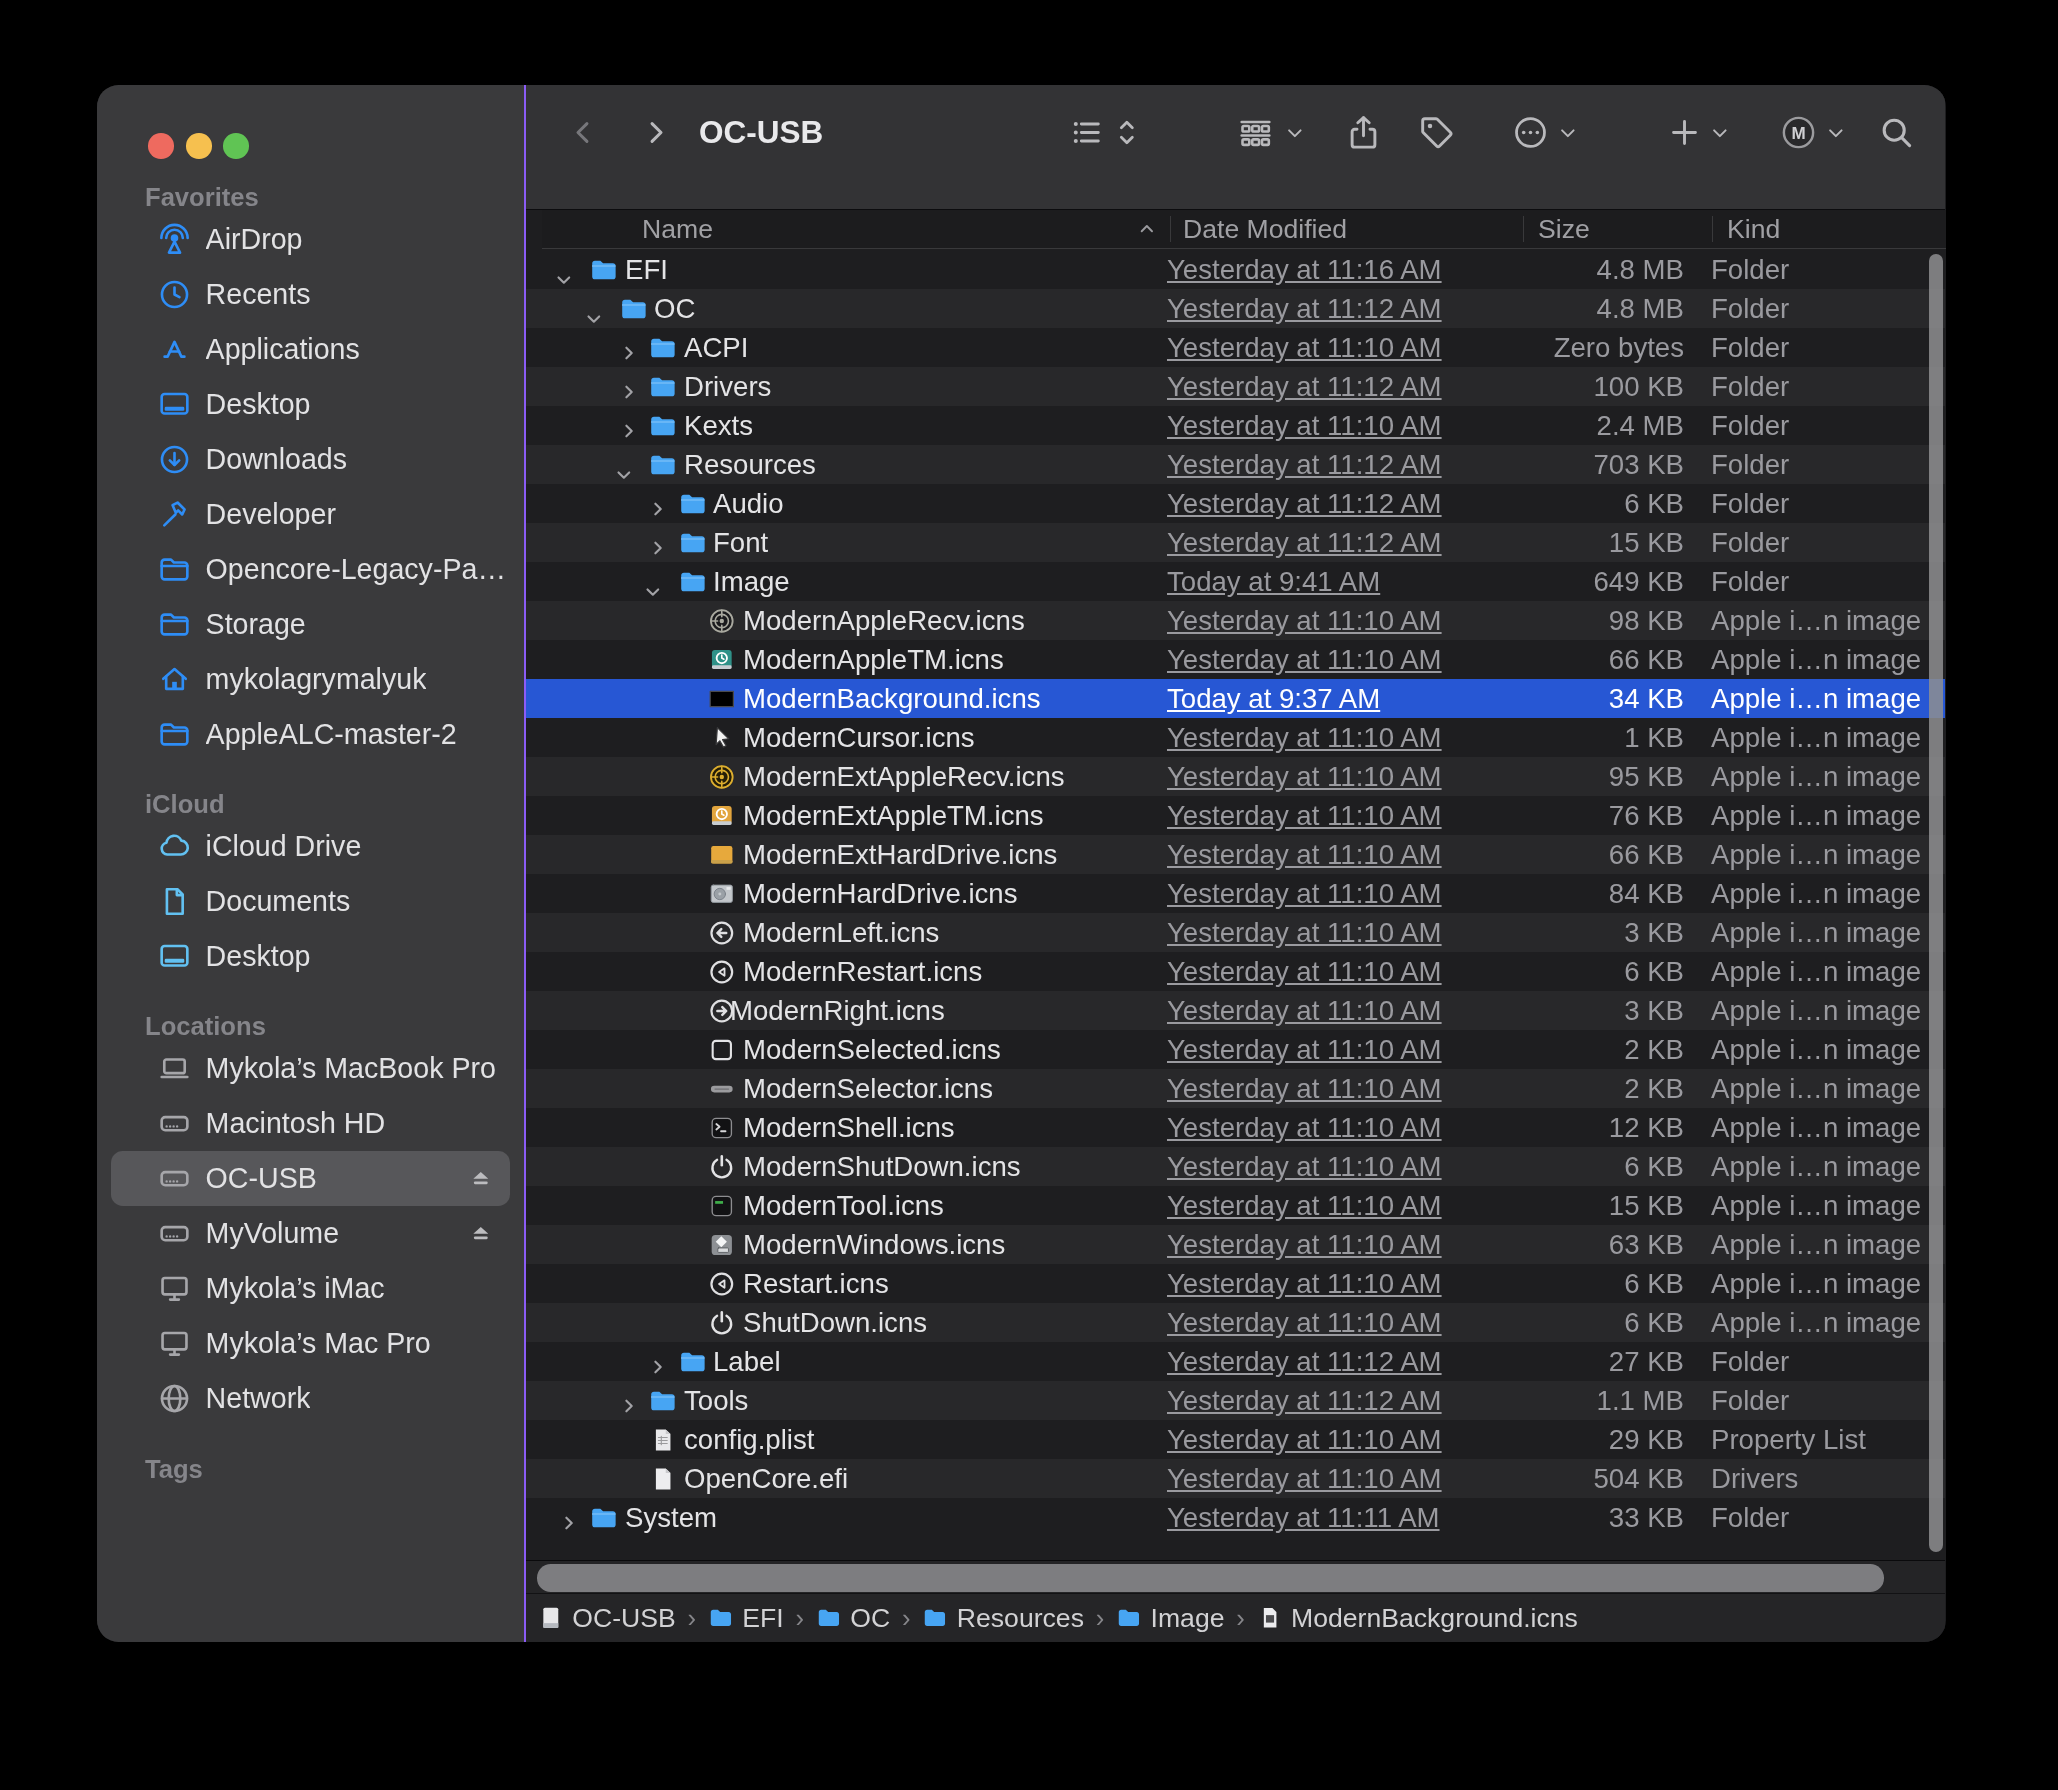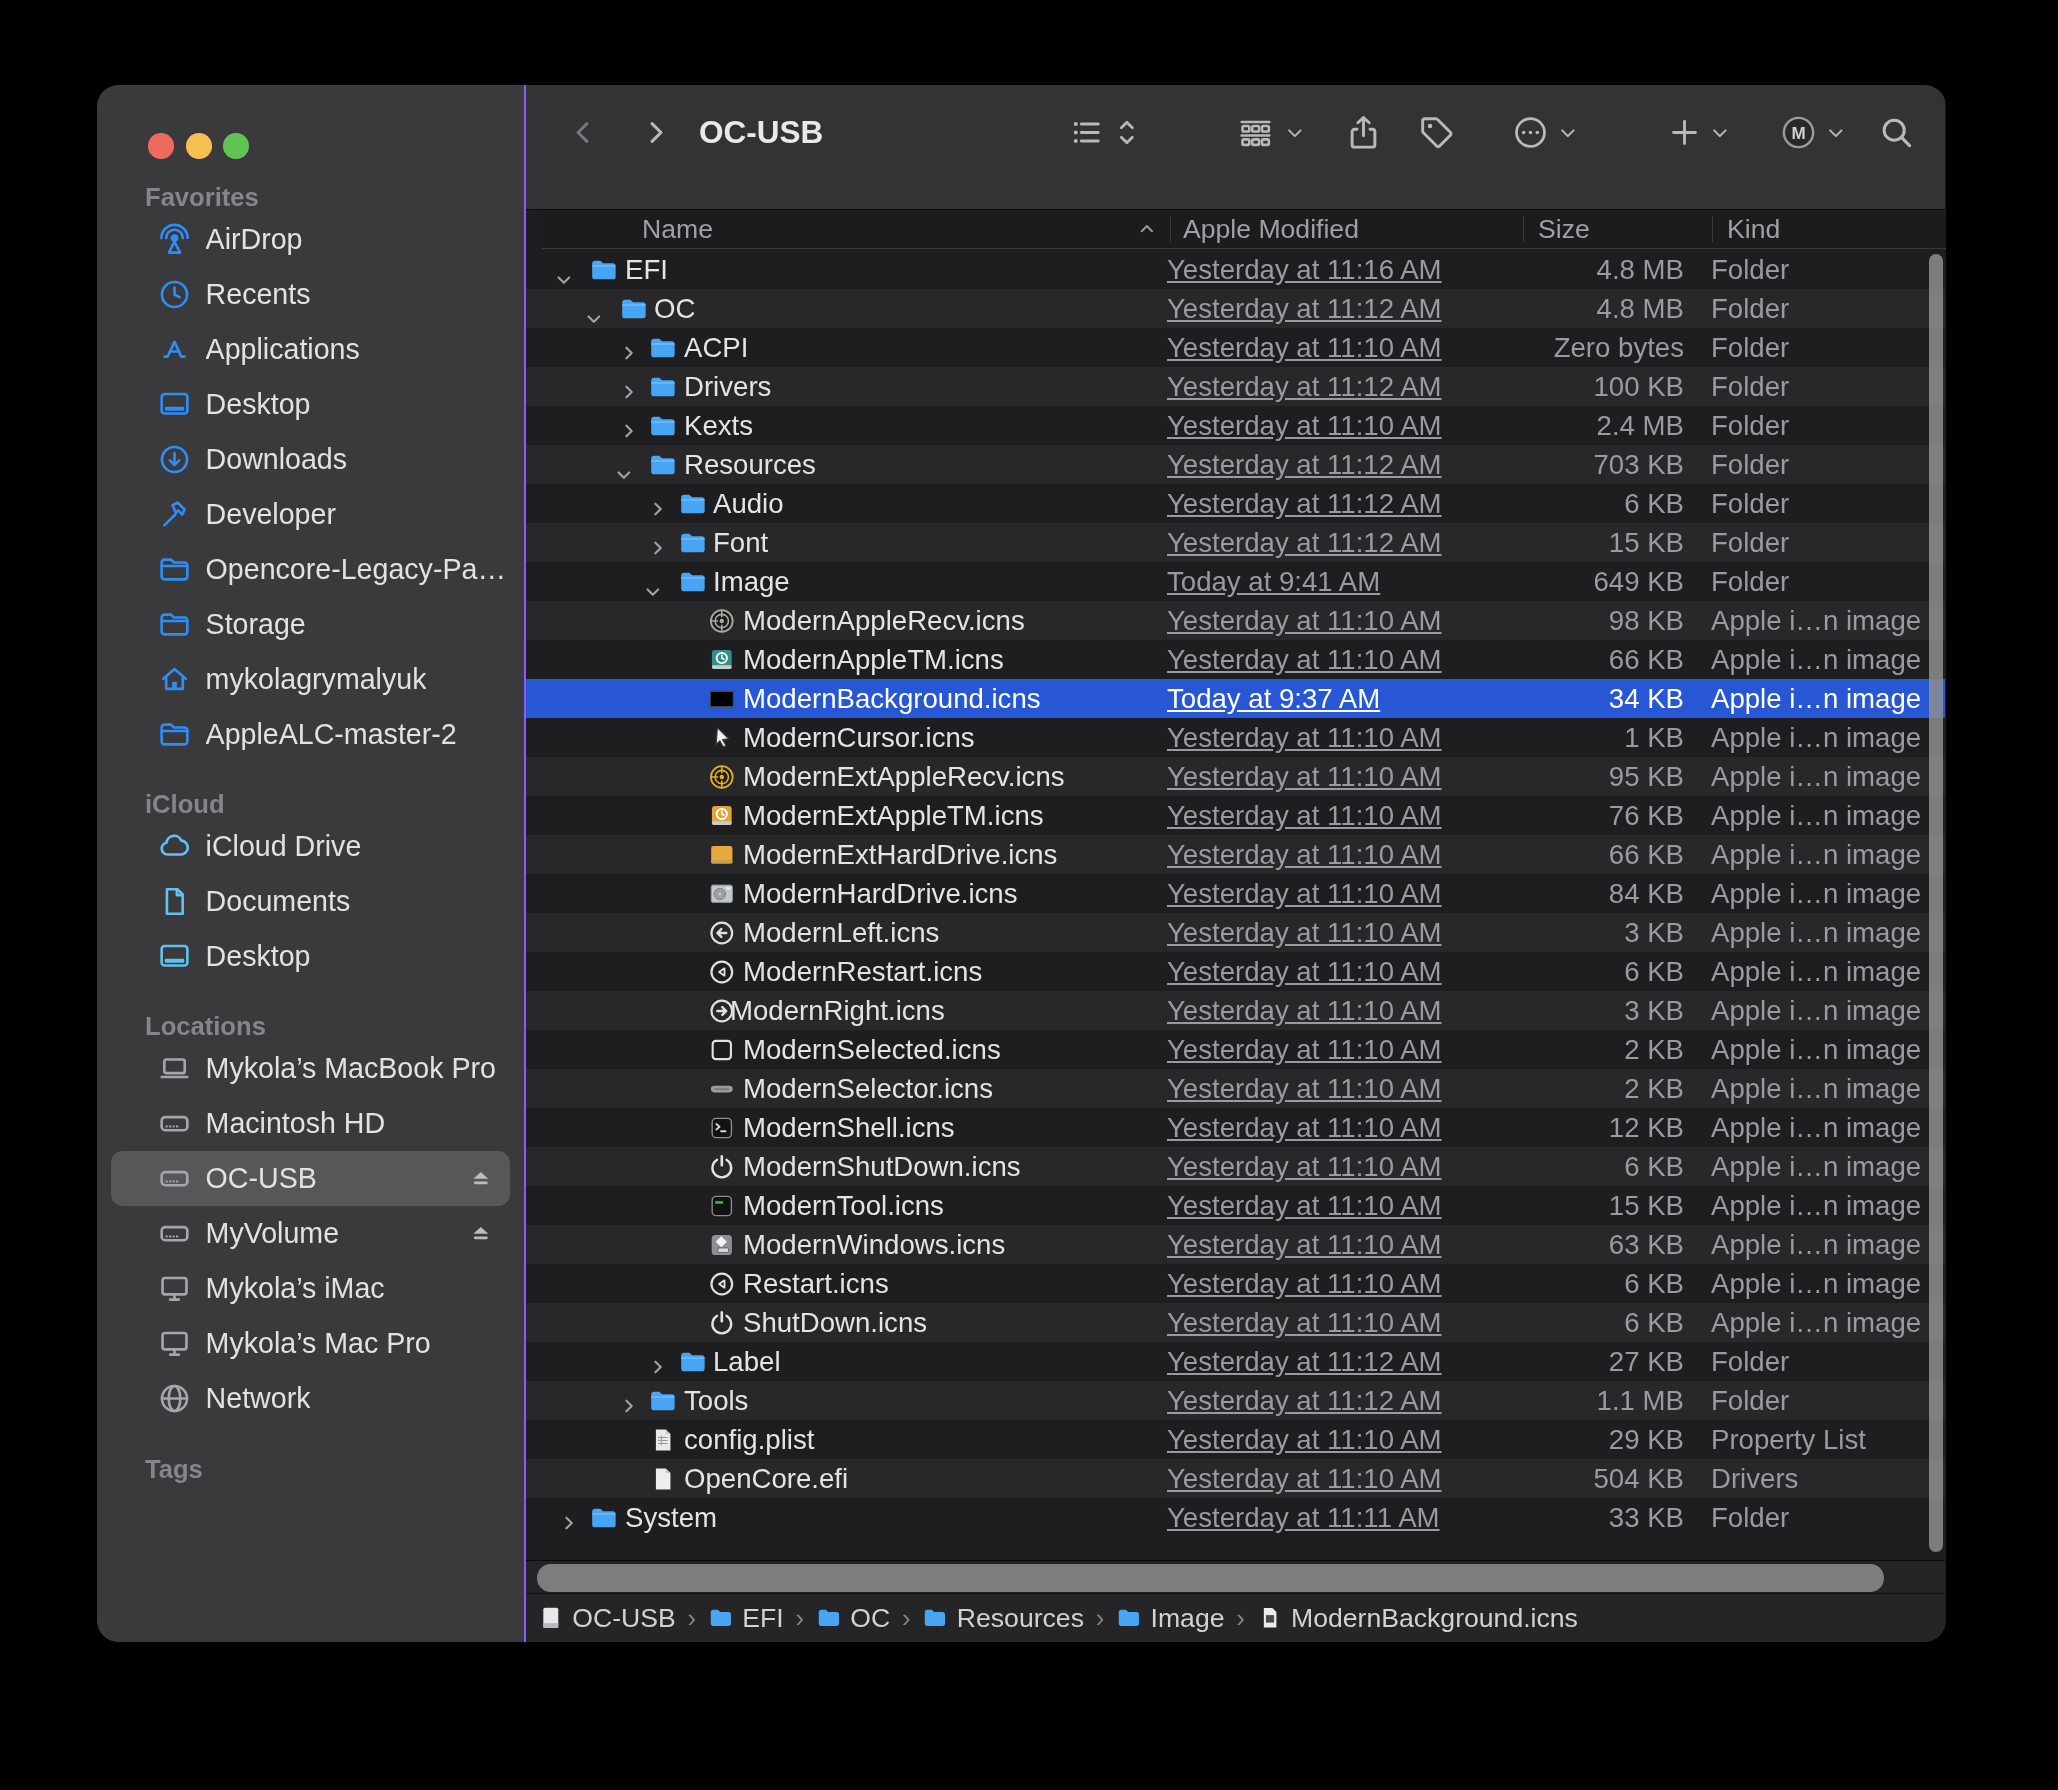--- a/index.html
+++ b/index.html
@@ -390,21 +390,21 @@
           </svg>
       </div>
     </div>
 
     <div class="colhead">
       <div class="clabel" style="left:100px">Name</div>
       <svg class="clabel" style="left:596px" width="17.7" height="17.7" viewBox="0 0 24 24" fill="none" stroke="#9a9a9e" stroke-width="2.6" stroke-linecap="round" stroke-linejoin="round">
           <path d="M5 15l7-7 7 7"></path>
         </svg>
       <div class="vsep" style="left:628px"></div>
-      <div class="clabel" style="left:641px">Apple Modified</div>
+      <div class="clabel" style="left:641px">Date Modified</div>
       <div class="vsep" style="left:981px"></div>
       <div class="clabel" style="left:996px">Size</div>
       <div class="vsep" style="left:1170px"></div>
       <div class="clabel" style="left:1185px">Kind</div>
     </div>
 
     <div class="rows" id="file-rows">
         <div class="frow">
           <span class="cell disc exp" style="left:33px"><svg width="100%" height="100%" viewBox="0 0 24 24" fill="none" stroke="currentColor" stroke-width="1.8" stroke-linecap="round" stroke-linejoin="round">
               <path d="M9 5.5 15.5 12 9 18.5" stroke-width="2.6"></path>

